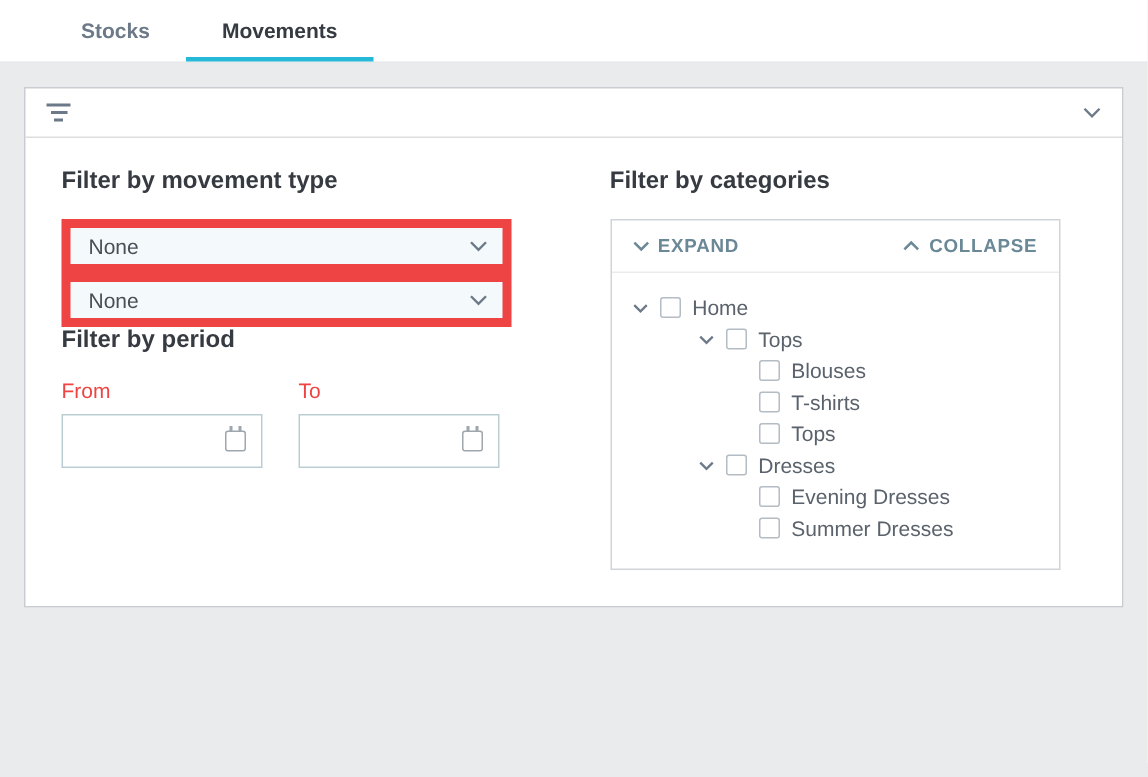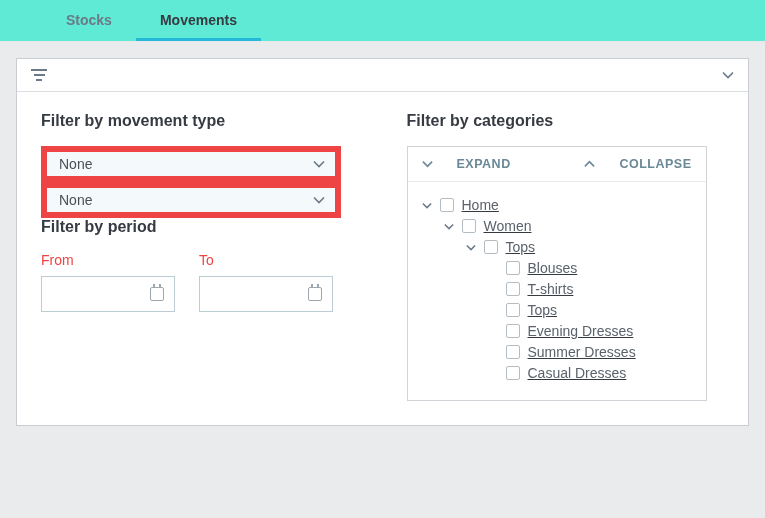--- a/index.html
+++ b/index.html
@@ -9,24 +9,24 @@
     font-size: 14px;
     color: #363a41;
   }
   .window {
     width: 765px;
     height: 518px;
     background: #eaebec;
     position: relative;
   }
   .tabbar {
-    background: #5eead4;
+    background: #ffffff;
     display: flex;
     align-items: stretch;
-    padding-left: 42px;
+    padding-left: 30px;
     border-bottom: 1px solid #e5e7e9;
     height: 42px;
   }
   .tab {
     padding: 12px 24px 10px;
     font-weight: 600;
     color: #6c7988;
     cursor: pointer;
     font-size: 14px;
   }
@@ -106,27 +106,26 @@
   .cat-box {
     border: 1px solid #d0d4d8;
     width: 300px;
   }
   .cat-actions {
     display:flex; justify-content:space-between; align-items:center;
     padding: 10px 14px;
     border-bottom: 1px solid #e9ebed;
   }
   .cat-action {
-    display:flex; align-items:center; gap:24px;
+    display:flex; align-items:center; gap:6px;
     color:#6a8896; font-size:12.5px; letter-spacing:0.5px; font-weight:600;
     cursor:pointer;
   }
   .tree {
     padding: 10px 14px 14px;
-    text-decoration: underline;
   }
   .tree ul { list-style:none; padding-left: 22px; }
   .tree > ul { padding-left: 0; }
   .tree li { margin: 5px 0; }
   .node {
     display:flex; align-items:center; gap:8px; color:#5a626c; font-size:14px;
   }
   .chev {
     display:inline-block;
     width:10px;
@@ -243,29 +242,20 @@
                     <span class="chev">
                         <svg width="10" height="7" viewBox="0 0 12 8">
                           <path d="M1 1.5 L6 6.5 L11 1.5" fill="none" stroke="#6c7988" stroke-width="1.8"></path>
                         </svg>
                       </span>
                     <span class="cb"></span>
                     <span class="node-label">Home</span>
                   </div>
                   <ul>
                     <li>
-                      <div class="node">
-                        <span class="chev">
-                            <svg width="10" height="7" viewBox="0 0 12 8">
-                              <path d="M1 1.5 L6 6.5 L11 1.5" fill="none" stroke="#6c7988" stroke-width="1.8"></path>
-                            </svg>
-                          </span>
-                        <span class="cb"></span>
-                        <span class="node-label">Women</span>
-                      </div>
                       <ul>
                         <li>
                           <div class="node">
                             <span class="chev">
                                 <svg width="10" height="7" viewBox="0 0 12 8">
                                   <path d="M1 1.5 L6 6.5 L11 1.5" fill="none" stroke="#6c7988" stroke-width="1.8"></path>
                                 </svg>
                               </span>
                             <span class="cb"></span>
                             <span class="node-label">Tops</span>
@@ -288,40 +278,42 @@
                             <li>
                                 <div class="node">
                                   <span class="chev placeholder"></span>
                                   <span class="cb"></span>
                                   <span class="node-label">Tops</span>
                                 </div>
                               </li>
                           </ul>
                         </li>
                         <li>
+                          <div class="node">
+                            <span class="chev">
+                                <svg width="10" height="7" viewBox="0 0 12 8">
+                                  <path d="M1 1.5 L6 6.5 L11 1.5" fill="none" stroke="#6c7988" stroke-width="1.8"></path>
+                                </svg>
+                              </span>
+                            <span class="cb"></span>
+                            <span class="node-label">Dresses</span>
+                          </div>
                           <ul>
                             <li>
                                 <div class="node">
                                   <span class="chev placeholder"></span>
                                   <span class="cb"></span>
                                   <span class="node-label">Evening Dresses</span>
                                 </div>
                               </li>
                             <li>
                                 <div class="node">
                                   <span class="chev placeholder"></span>
                                   <span class="cb"></span>
                                   <span class="node-label">Summer Dresses</span>
-                                </div>
-                              </li>
-                            <li>
-                                <div class="node">
-                                  <span class="chev placeholder"></span>
-                                  <span class="cb"></span>
-                                  <span class="node-label">Casual Dresses</span>
                                 </div>
                               </li>
                           </ul>
                         </li>
                       </ul>
                     </li>
                   </ul>
                 </li>
               </ul>
             </div>

